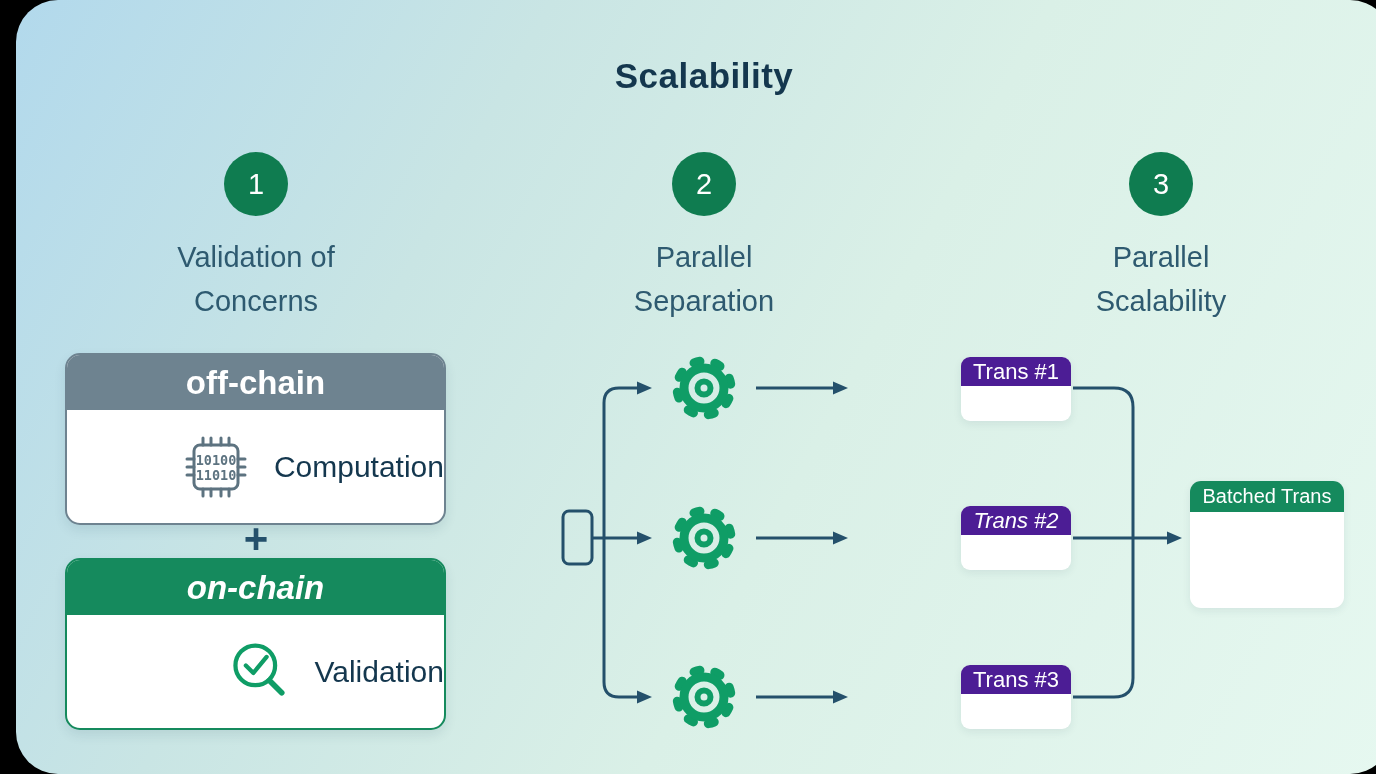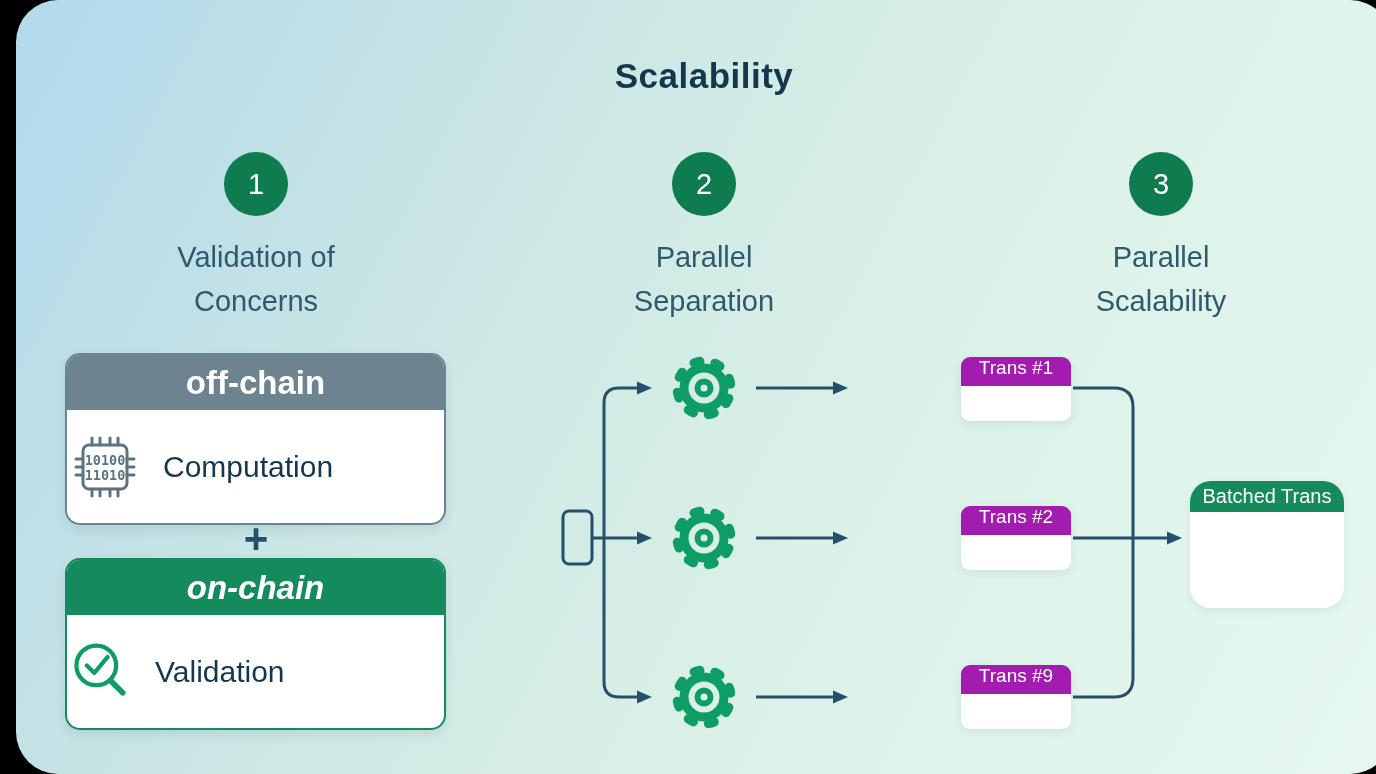--- a/index.html
+++ b/index.html
@@ -38,43 +38,43 @@
   }
   .panel-offchain { left: 49px; top: 353px; width: 381px; height: 172px; border: 2px solid #6e8390; }
   .panel-onchain  { left: 49px; top: 558px; width: 381px; height: 172px; border: 2px solid #158a5d; }
   .panel-header {
     height: 55px; display: flex; align-items: center; justify-content: center;
     color: #ffffff; font-size: 33px; font-weight: bold;
   }
   .hdr-gray  { background: #6e8390; }
   .hdr-green { background: #158a5d; font-style: italic; }
   .panel-body {
-    height: 113px; display: flex; align-items: center; justify-content: flex-start; gap: 20px;
+    height: 113px; display: flex; align-items: center; justify-content: flex-end; gap: 20px;
     color: #14374e; font-size: 30px;
   }
 
   .plus {
     position: absolute; left: 190px; top: 515px; width: 100px; text-align: center;
     font-size: 42px; color: #24506b; font-weight: bold;
   }
 
   .trans-box {
     position: absolute; left: 945px; width: 110px; height: 64px;
     background: #ffffff; border-radius: 9px; overflow: hidden;
     box-shadow: 0 3px 8px rgba(20,55,78,0.08);
   }
-  .t1 { top: 357px; } .t2 { top: 506px; } .t3 { top: 665px; }
+  .t1 { top: 357px; } .t2 { top: 506px; font-style: italic; } .t3 { top: 665px; }
   .trans-header {
-    height: 29px; background: #a21caf; color: #ffffff; font-size: 19px;
-    display: flex; align-items: flex-start; justify-content: center;
+    height: 29px; background: #4c1d95; color: #ffffff; font-size: 22px;
+    display: flex; align-items: center; justify-content: center;
   }
 
   .batched-box {
     position: absolute; left: 1174px; top: 481px; width: 154px; height: 127px;
-    background: #ffffff; border-radius: 21px; overflow: hidden;
+    background: #ffffff; border-radius: 11px; overflow: hidden;
     box-shadow: 0 3px 8px rgba(20,55,78,0.08);
   }
   .batched-header {
     height: 31px; background: #158a5d; color: #ffffff; font-size: 20px;
     display: flex; align-items: center; justify-content: center;
   }
 
   .overlay-svg { position: absolute; left: 0; top: 0; pointer-events: none; }
   .chip-text { font-family: "DejaVu Sans Mono", monospace; font-size: 13.5px; fill: #5d7380; font-weight: bold; }
 </style>
@@ -149,21 +149,21 @@
       <span>Trans #1</span>
     </div>
   </div>
   <div class="trans-box t2">
     <div class="trans-header">
       <span>Trans #2</span>
     </div>
   </div>
   <div class="trans-box t3">
     <div class="trans-header">
-      <span>Trans #9</span>
+      <span>Trans #3</span>
     </div>
   </div>
 
   <div class="batched-box">
     <div class="batched-header">
       <span>Batched Trans</span>
     </div>
   </div>
 
   <svg class="overlay-svg" width="1376" height="774" viewBox="0 0 1376 774">

